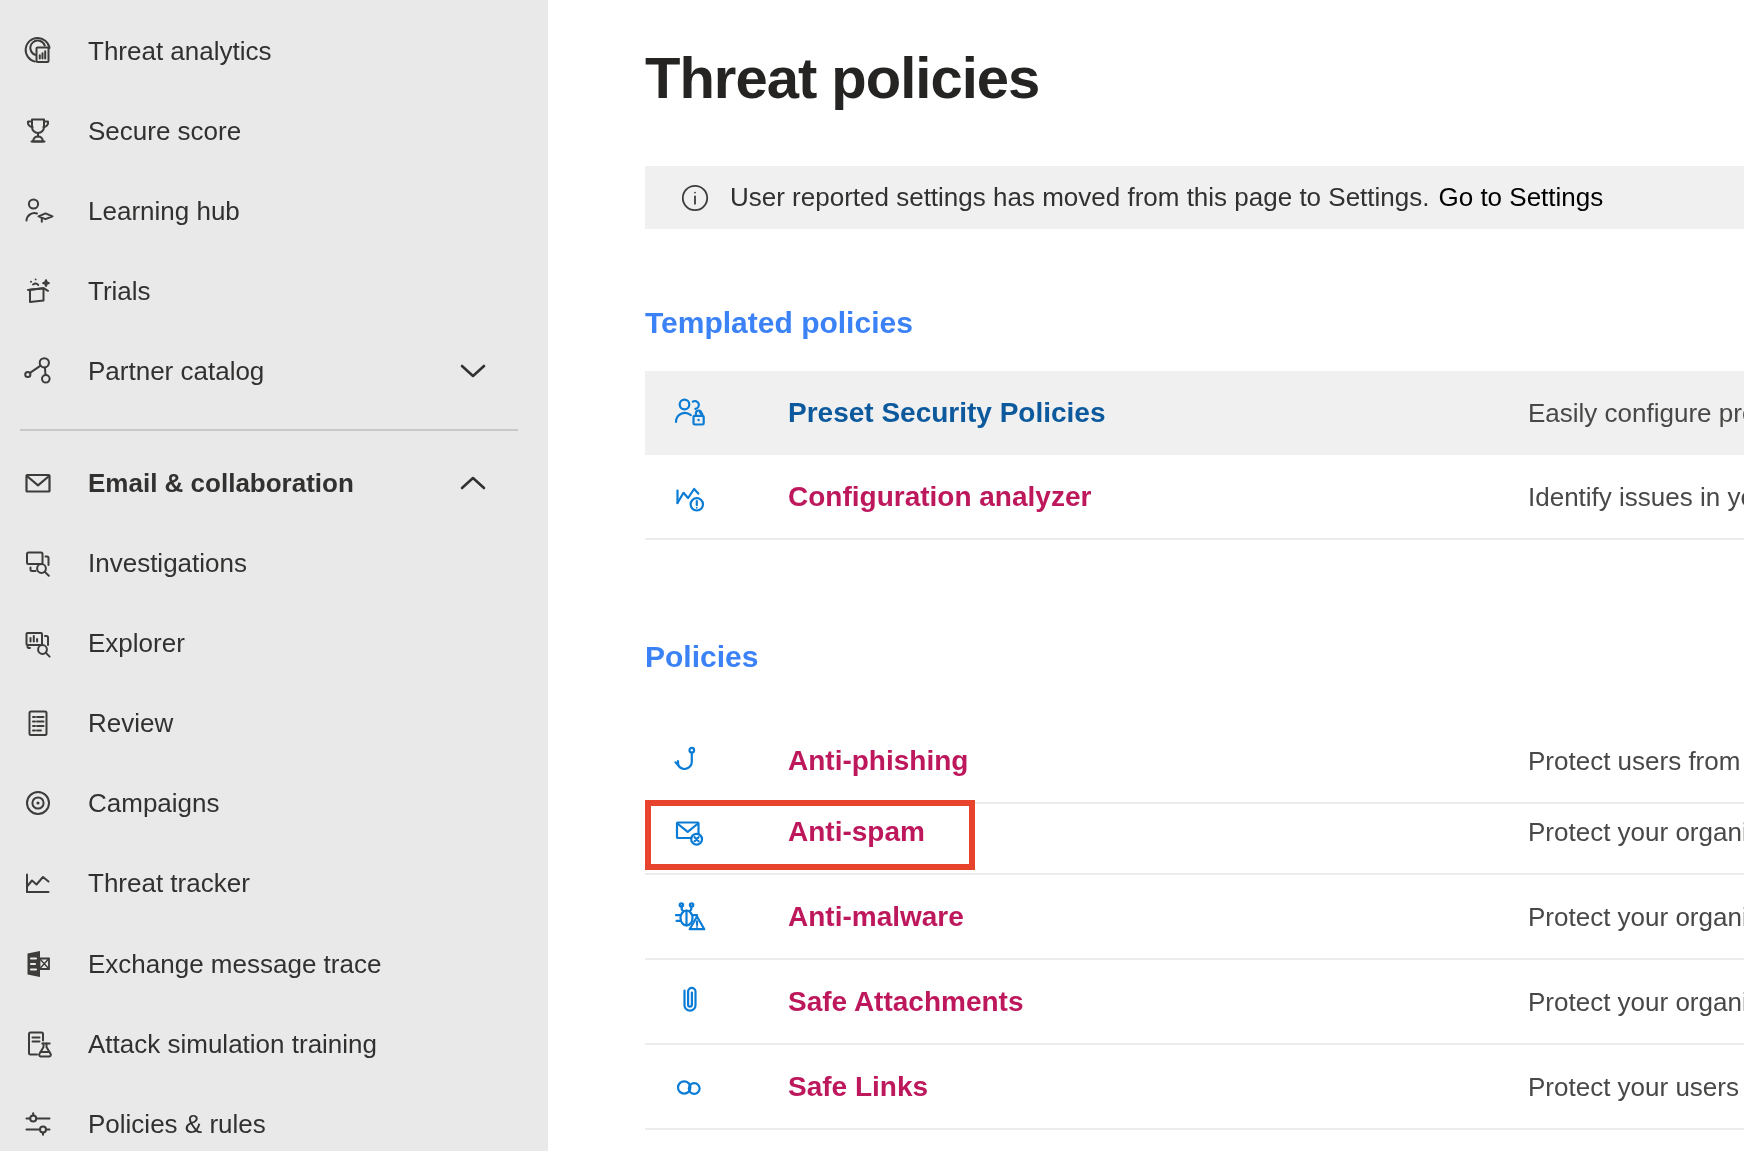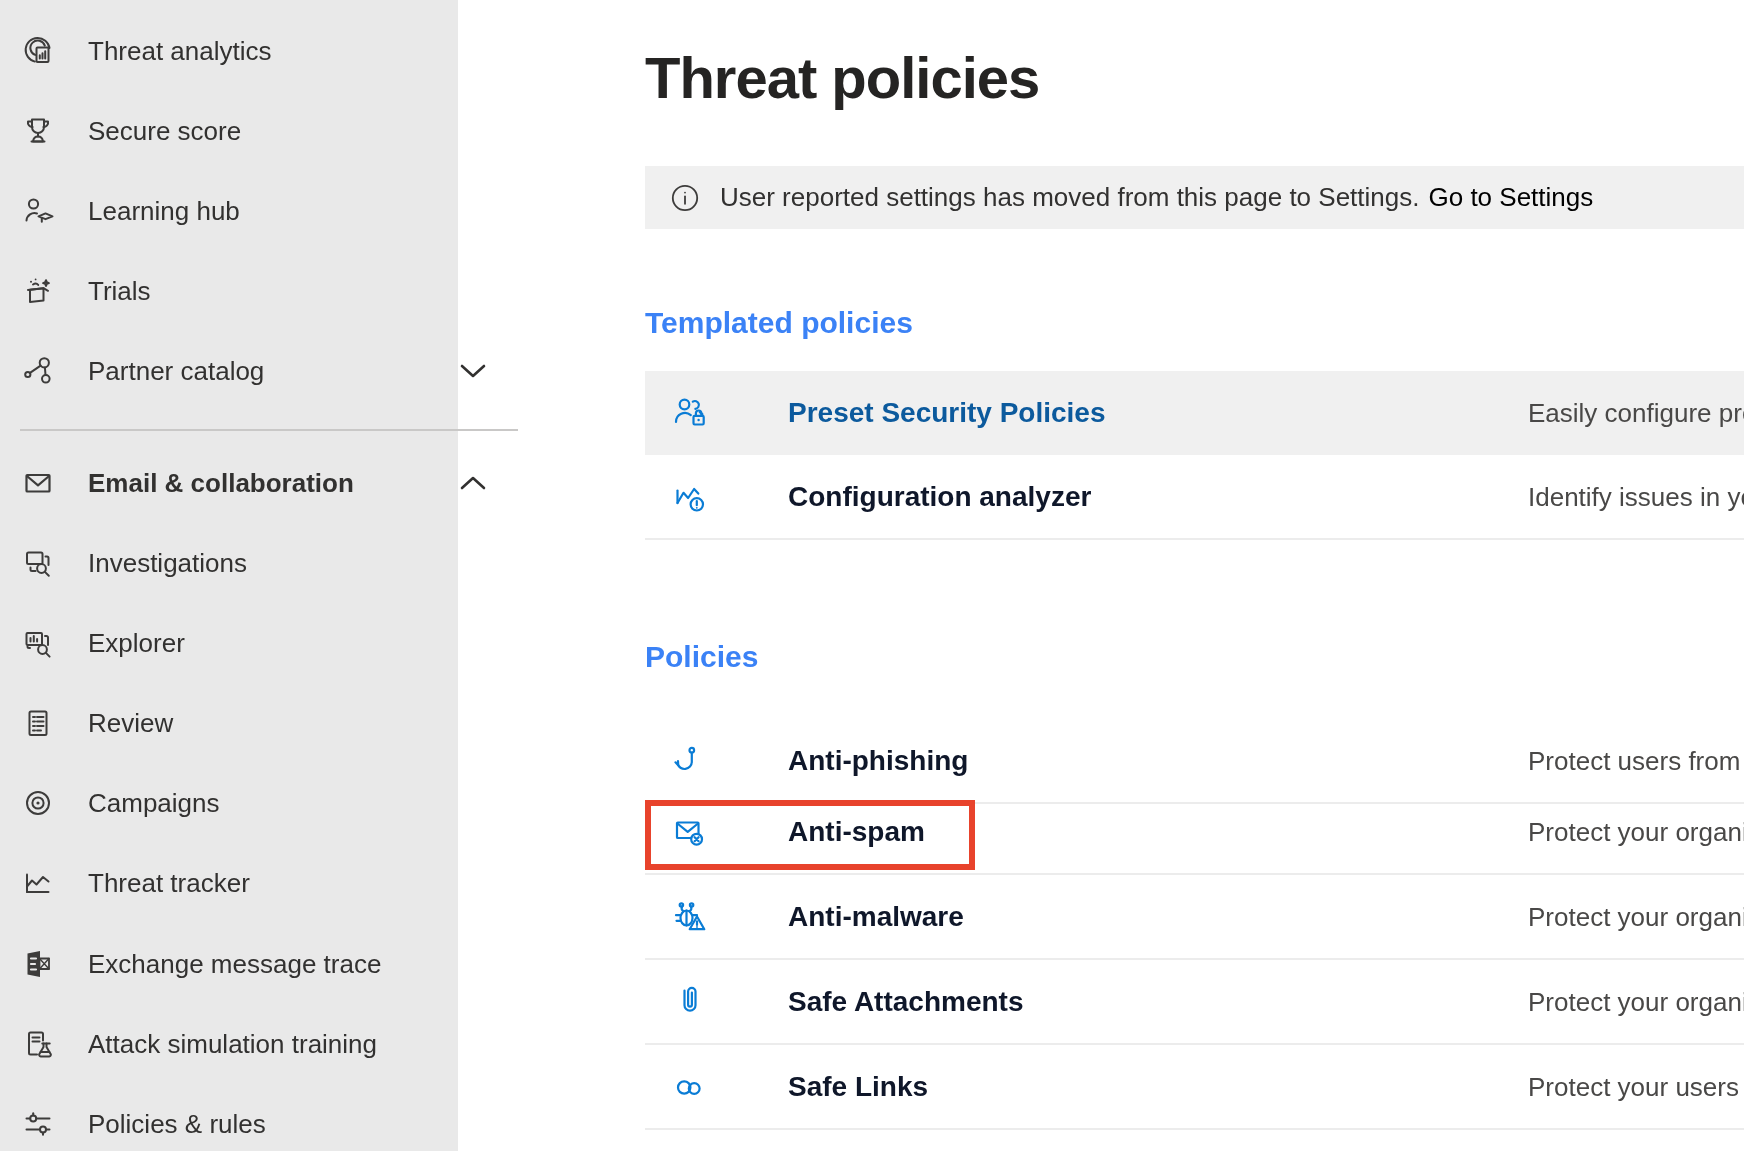--- a/index.html
+++ b/index.html
@@ -1,53 +1,53 @@
 <!DOCTYPE html>
 <html><head>
 <meta charset="utf-8">
 <style>
   * { margin:0; padding:0; box-sizing:border-box; }
   html,body { width:1744px; height:1151px; overflow:hidden; background:#ffffff;
               font-family:"Liberation Sans", sans-serif; color:#323130; }
   .stage { position:relative; width:1744px; height:1151px; }
 
   
-  .sidebar { position:absolute; left:0; top:0; width:458px; height:1151px; background:#e9e9e9; }
+  .sidebar { position:absolute; left:0; top:0; width:548px; height:1151px; background:#e9e9e9; }
   .side-item { position:absolute; left:0; width:548px; height:80px; display:flex; align-items:center;
                padding-left:20px; cursor:pointer; }
   .side-item .sicon { width:36px; height:36px; flex:0 0 36px; color:#3d3c3b; }
   .side-item .sicon svg { display:block; width:36px; height:36px; }
   .side-item .slabel { margin-left:32px; font-size:26px; color:#323130; white-space:nowrap; }
   .side-item.bold .slabel { font-weight:700; }
   .side-chevron { position:absolute; right:62px; width:26px; height:16px; color:#323130; }
   .side-chevron svg { display:block; width:26px; height:16px; }
   .side-divider { position:absolute; top:429px; left:20px; width:498px; height:2px; background:#c9c8c7; }
 
   
   .main { position:absolute; left:548px; top:0; width:1196px; height:1151px; background:#ffffff;text-decoration:underline; }
   .page-title { position:absolute; left:97px; top:44px; font-size:58px; font-weight:700;
                 letter-spacing:-1px; color:#252423; white-space:nowrap; }
 
   .banner { position:absolute; left:97px; top:166px; width:1099px; height:63px; background:#f0f0f0;
-            display:flex; align-items:center; padding-left:26px; }
+            display:flex; align-items:center; padding-left:36px; }
   .banner .binfo { width:28px; height:28px; flex:0 0 28px; color:#3d3c3b; }
   .banner .binfo svg { display:block; width:28px; height:28px; }
   .banner .btext { margin-left:21px; font-size:26px; color:#323130; white-space:nowrap; }
   .banner .blink { margin-left:9px; font-size:26px; color:#000000; white-space:nowrap; cursor:pointer; }
 
   .section-heading { position:absolute; left:97px; font-size:30px; font-weight:700; color:#3b82f6; white-space:nowrap; }
   .sh-templated { top:306px; }
   .sh-policies  { top:640px; }
 
   .row { position:absolute; left:97px; width:1099px; height:85px; overflow:hidden; cursor:pointer; }
   .row .ricon { position:absolute; left:25px; top:50%; transform:translateY(-50%);
                 width:40px; height:40px; color:#0a7cd5; }
   .row .ricon svg { display:block; width:40px; height:40px; }
   .row .rlabel { position:absolute; left:143px; top:50%; transform:translateY(-50%);
-                 font-size:28px; font-weight:700; color:#0f172a; white-space:nowrap; }
+                 font-size:28px; font-weight:700; color:#be185d; white-space:nowrap; }
   .row .rlabel.link { color:#0c5a9d; }
   .row .rdesc { position:absolute; left:883px; top:50%; transform:translateY(-50%);
                 font-size:26px; color:#494847; white-space:nowrap; }
   .row.shaded { background:#f0f0f0; }
   .row.ruled { border-bottom:2px solid #ececec; }
   .r-preset { top:371px; height:84px; }
   .r-config { top:455px; }
   .r-phish  { top:719px; }
   .r-spam   { top:790px; }
   .r-malw   { top:875px; }

